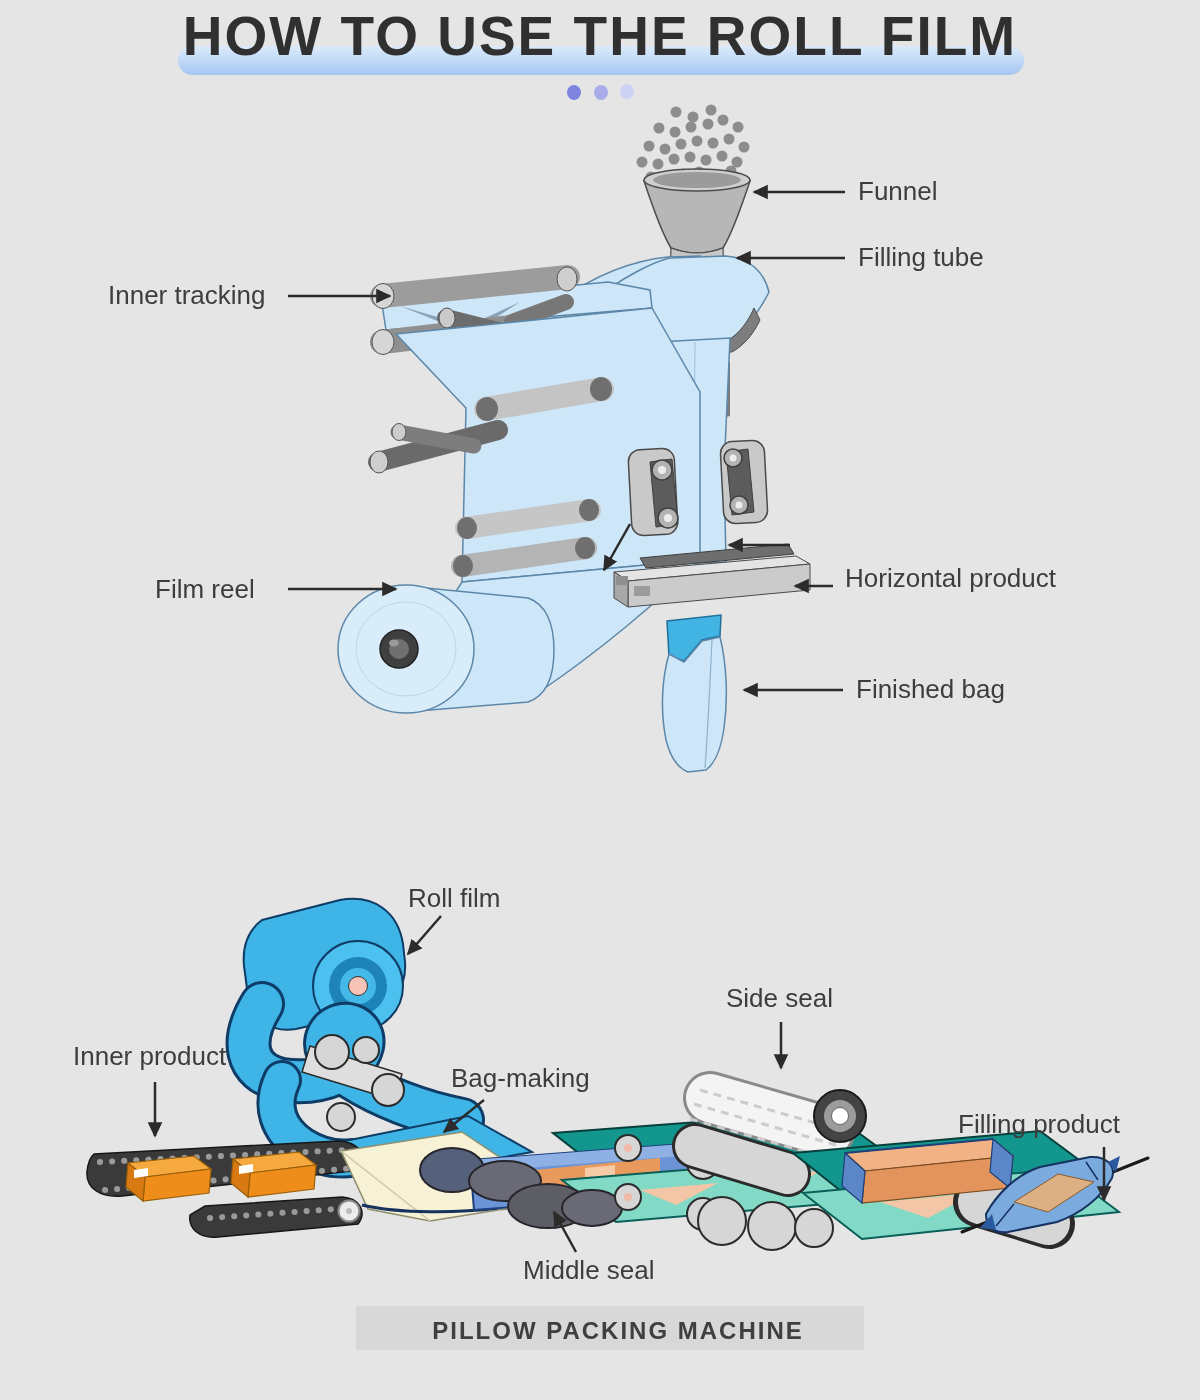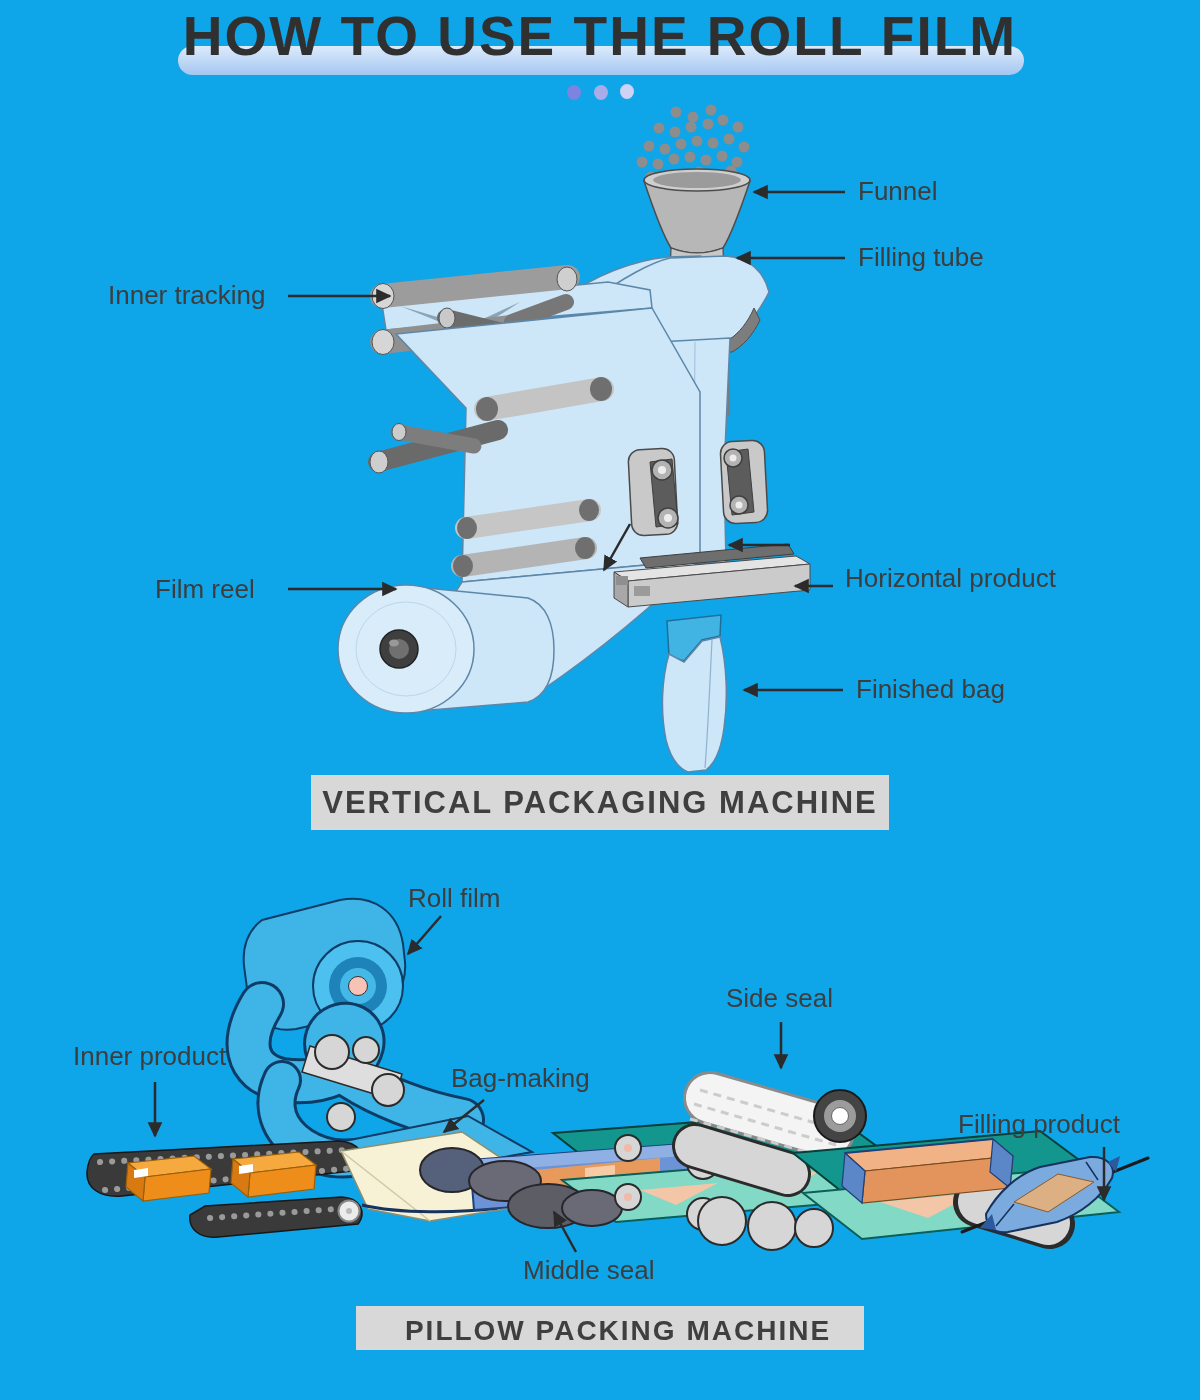--- a/index.html
+++ b/index.html
@@ -1,35 +1,35 @@
 <!DOCTYPE html>
 <html style="--title-text: #303030; --capsule-top: #dcebfb; --capsule-bottom: #a5c6f2; --dot-1: #7d84e0; --dot-2: #a8ace9; --dot-3: #ced2f4; --label-text: #3d3d3d; --banner-bg: #d8d8d8; --banner-text: #3f3f3f; --film-light: #cde6f8; --film-bright: #3fb5e7; --teal: #13968d; --mint: #82d9c5; --orange: #ef8d1b; --arrow: #2b2b2b;"><head>
 <meta charset="utf-8">
 <style>
   html,body{margin:0;padding:0;background:#ffffff;}
-  .page{position:relative;width:1200px;height:1400px;background:#0ea5e9;overflow:hidden;
+  .page{position:relative;width:1200px;height:1400px;background:#e5e5e5;overflow:hidden;
         font-family:"Liberation Sans",sans-serif;}
   
   .capsule{position:absolute;left:178px;top:46px;width:846px;height:29px;border-radius:15px;
            background:linear-gradient(180deg,var(--capsule-top) 0%,var(--capsule-bottom) 100%);}
   .title{position:absolute;left:0;right:0;top:4px;margin:0;text-align:center;
          font-size:55px;font-weight:800;letter-spacing:2px;color:var(--title-text);
          font-family:"Liberation Sans",sans-serif;}
   .dot{position:absolute;width:14px;height:15px;border-radius:50%;}
   .d1{left:567px;top:85px;background:var(--dot-1);}
   .d2{left:594px;top:85px;background:var(--dot-2);}
   .d3{left:620px;top:84px;background:var(--dot-3);}
   
   .lbl{position:absolute;font-size:26px;font-weight:400;color:var(--label-text);
        white-space:nowrap;line-height:28px;}
   
   .banner{position:absolute;background:var(--banner-bg);color:var(--banner-text);
           text-align:center;font-weight:800;letter-spacing:2px;}
   .banner1{left:311px;top:775px;width:578px;height:55px;font-size:31px;line-height:55px;}
-  .banner2{left:356px;top:1306px;width:492px;height:44px;font-size:28px;line-height:50px;padding-left:16px;}
+  .banner2{left:356px;top:1306px;width:492px;height:44px;font-size:24px;line-height:50px;padding-left:16px;}
   
   .art{position:absolute;left:0;top:0;}
   .art .fl{fill:var(--film-light);stroke:#5d87a8;stroke-width:1.5;}
   .art .fb{fill:var(--film-bright);stroke:#0e3c66;stroke-width:2;}
   .art .teal{fill:var(--teal);stroke:#073f3a;stroke-width:2;}
   .art .mint{fill:var(--mint);stroke:#0a5f58;stroke-width:2;}
   .art .arrow{stroke:var(--arrow);stroke-width:2.5;fill:none;marker-end:url(#ah);}
   .art .roller{fill:#d6d6d6;stroke:#2b2b2b;stroke-width:2;}
 </style>
 </head>
@@ -338,21 +338,20 @@
   <span class="dot d2"></span>
   <span class="dot d3"></span>
 
   <div class="lbl" style="left:858px;top:177px">Funnel</div>
   <div class="lbl" style="left:858px;top:243px">Filling tube</div>
   <div class="lbl" style="left:108px;top:281px">Inner tracking</div>
   <div class="lbl" style="left:845px;top:564px">Horizontal product</div>
   <div class="lbl" style="left:155px;top:575px">Film reel</div>
   <div class="lbl" style="left:856px;top:675px">Finished bag</div>
 
-  <div class="banner banner1">VERTICAL PACKAGING MACHINE</div>
 
   <div class="lbl" style="left:408px;top:884px">Roll film</div>
   <div class="lbl" style="left:73px;top:1042px">Inner product</div>
   <div class="lbl" style="left:451px;top:1064px">Bag-making</div>
   <div class="lbl" style="left:726px;top:984px">Side seal</div>
   <div class="lbl" style="left:523px;top:1256px">Middle seal</div>
   <div class="lbl" style="left:958px;top:1110px">Filling product</div>
 
   <div class="banner banner2">PILLOW PACKING MACHINE</div>
 </div>

